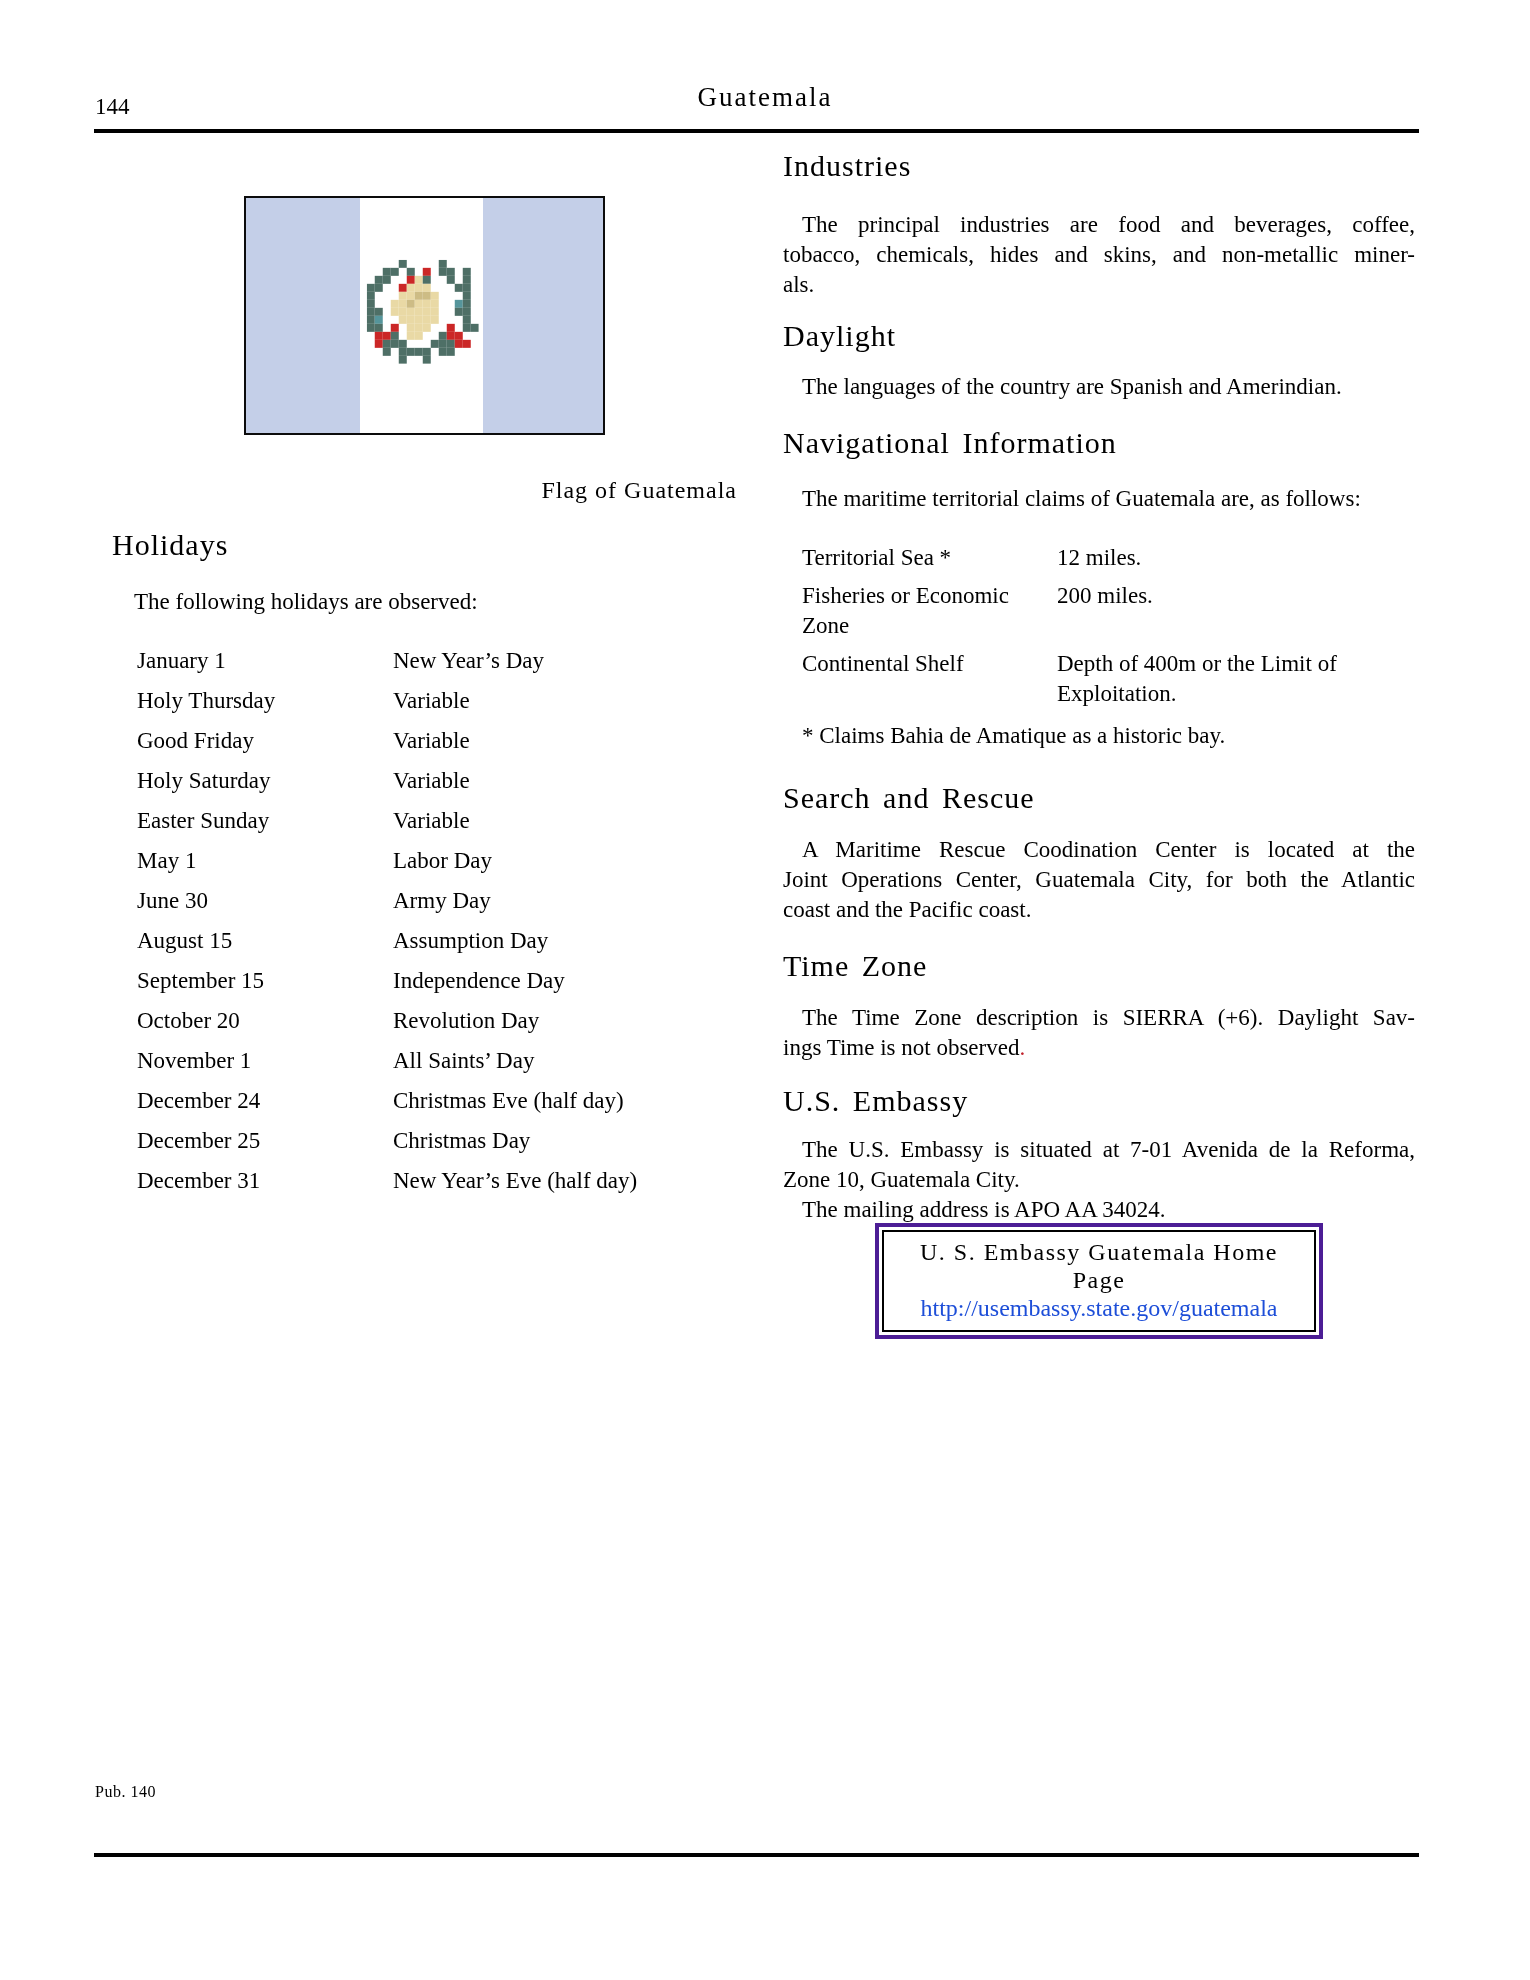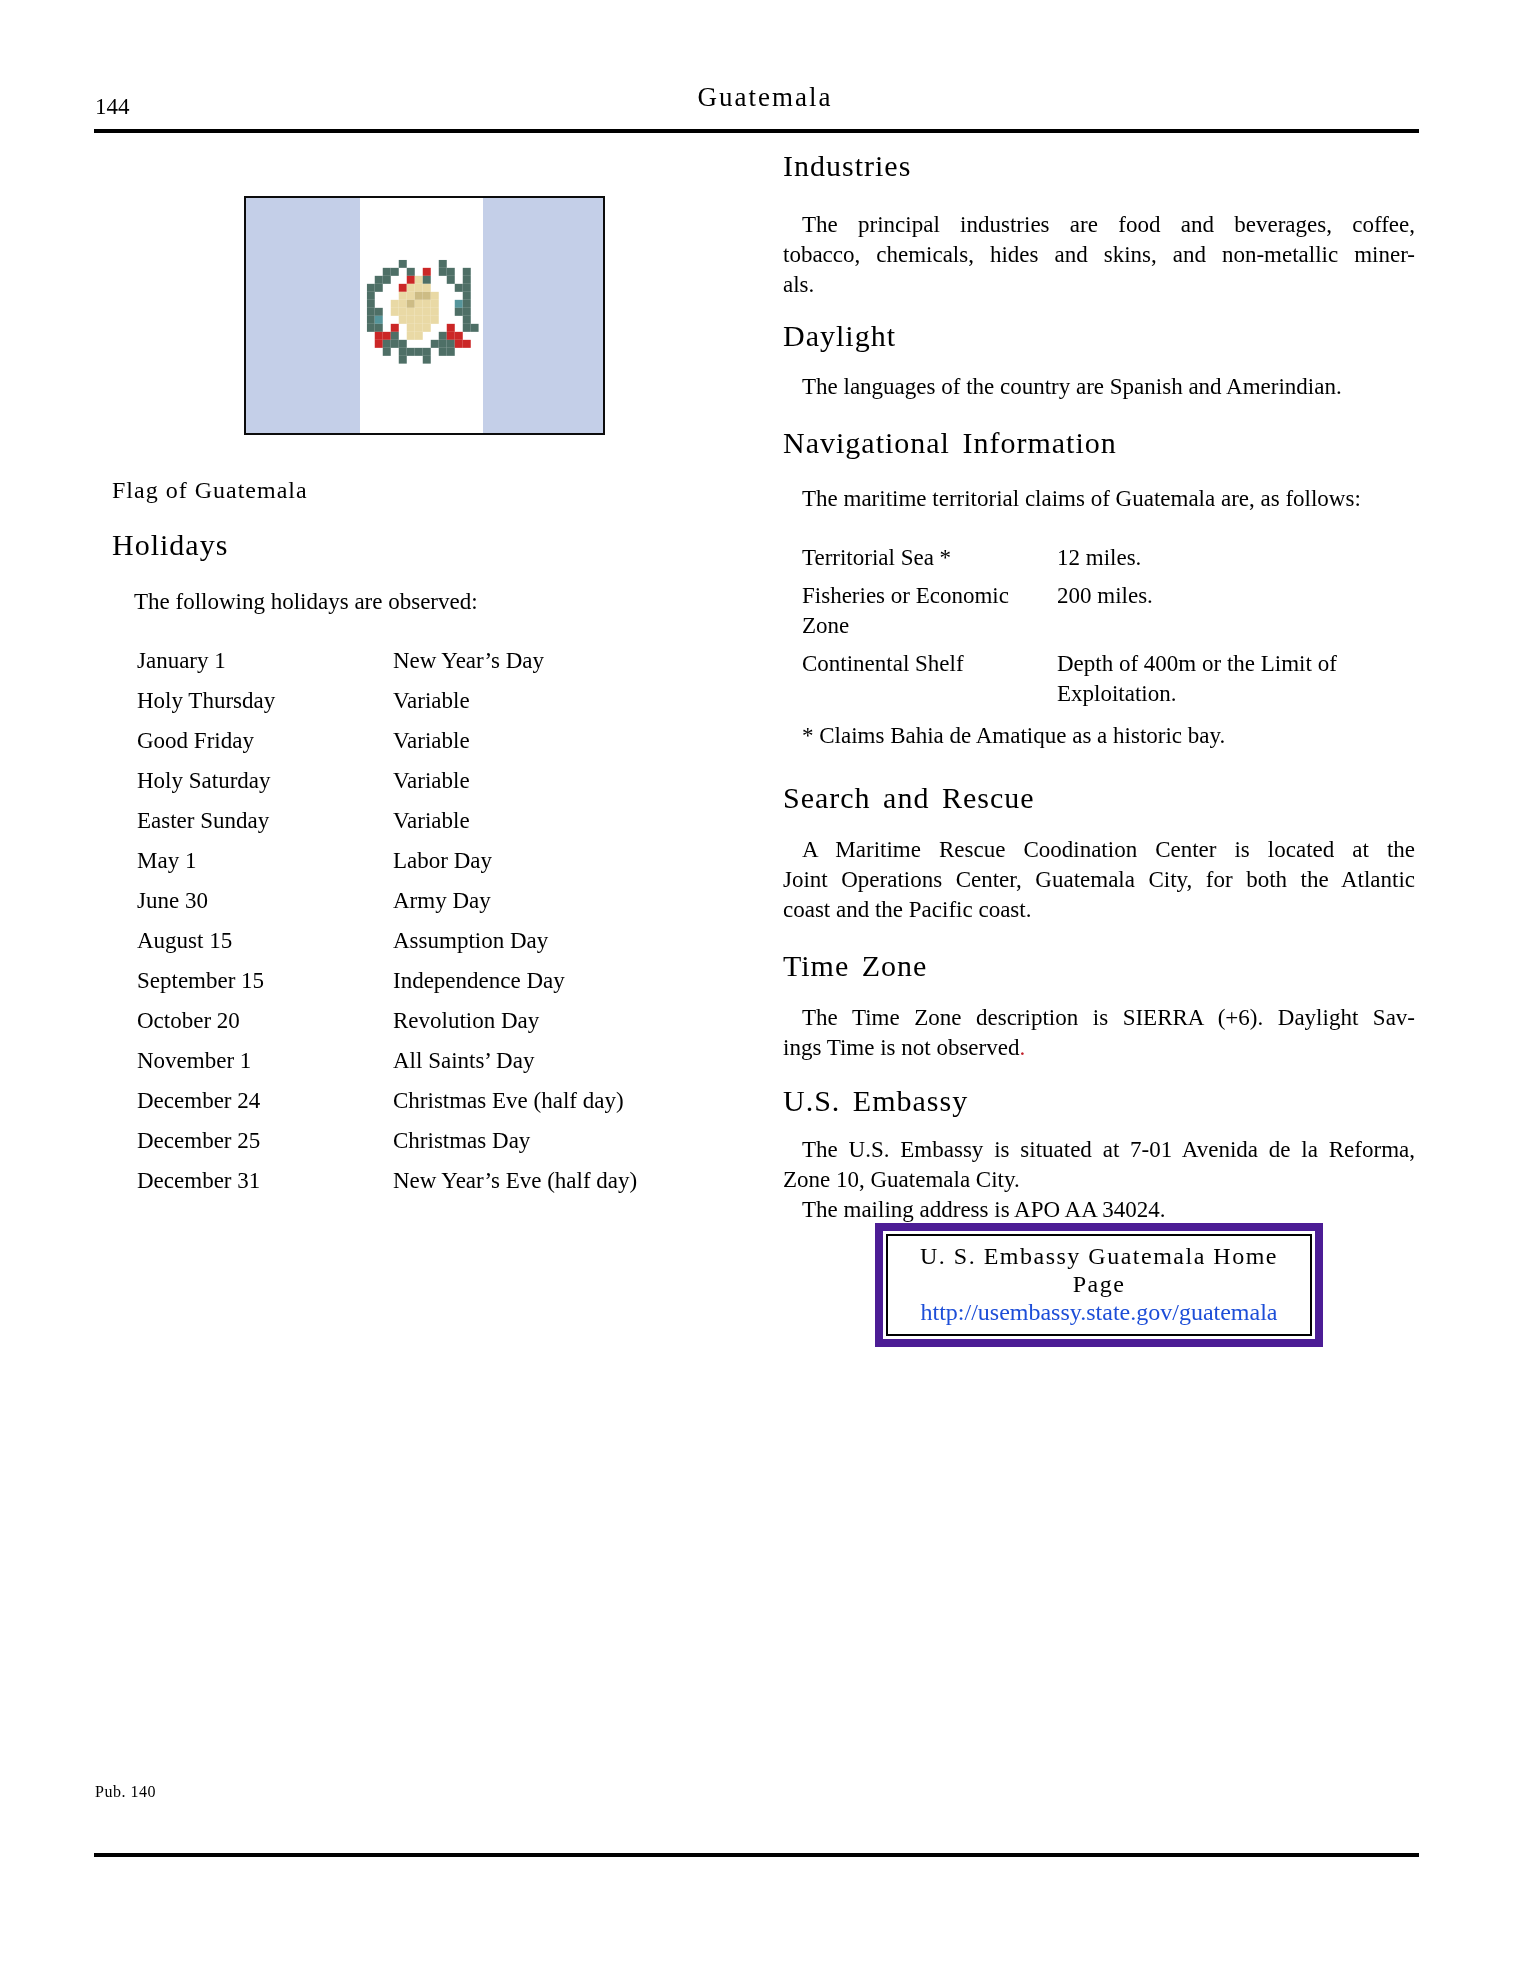--- a/index.html
+++ b/index.html
@@ -26,21 +26,21 @@
        letter-spacing:1px; word-spacing:4px; }
 
   
   .flag-fig { margin-top:46px; }
   .flag-box { position:relative; width:361px; height:239px; margin:0 auto;
               border:2px solid #0c0c0c; display:flex; }
   .stripe { height:100%; }
   .stripe.s1 { width:32%; } .stripe.s2 { width:34.5%; } .stripe.s3 { width:33.5%; }
   .flag-emblem { position:absolute; left:50%; top:50%; transform:translate(-52%,-54%);
                  width:112px; height:104px; }
-  .flag-caption { margin-top:40px; text-align:left; font-size:24px; letter-spacing:1px; }
+  .flag-caption { margin-top:40px; text-align:right; font-size:24px; letter-spacing:1px; }
 
   
   .holidays-h { margin-top:24px; }
   .holidays-intro { margin-top:25px; text-indent:22px; line-height:31px; }
   .holiday-table { margin-top:29px; }
   .hrow { display:flex; height:40px; }
   .hdate { width:281px; padding-left:25px; }
   .hname { flex:1; }
 
   
@@ -53,21 +53,21 @@
   .mt22 { margin-top:22px; } .mt18 { margin-top:18px; }
 
   .claims { margin-top:29px; padding-left:19px; }
   .crow { display:flex; margin-bottom:8px; }
   .clabel { width:236px; line-height:30px; }
   .cvalue { width:285px; margin-left:19px; line-height:30px; }
   .footnote { margin-top:11px; text-indent:19px; line-height:31px; }
 
   .red-period { color:#c0202a; }
 
-  .embassy-box { width:448px; margin:-2px auto 0 auto; border:8px solid #4c1d95; padding:3px; }
+  .embassy-box { width:448px; margin:-2px auto 0 auto; border:4px solid #4c1d95; padding:3px; }
   .embassy-box-inner { border:2px solid #000; padding:6px 8px 8px 8px; text-align:center; }
   .box-title { font-size:24px; line-height:28px; letter-spacing:1.5px; }
   .box-url { font-size:24px; line-height:28px; color:#1d4ed8; text-decoration:none; display:block; }
 </style>
 </head>
 <body>
 
 <div class="page">
 
   <span class="page-num">144</span>

